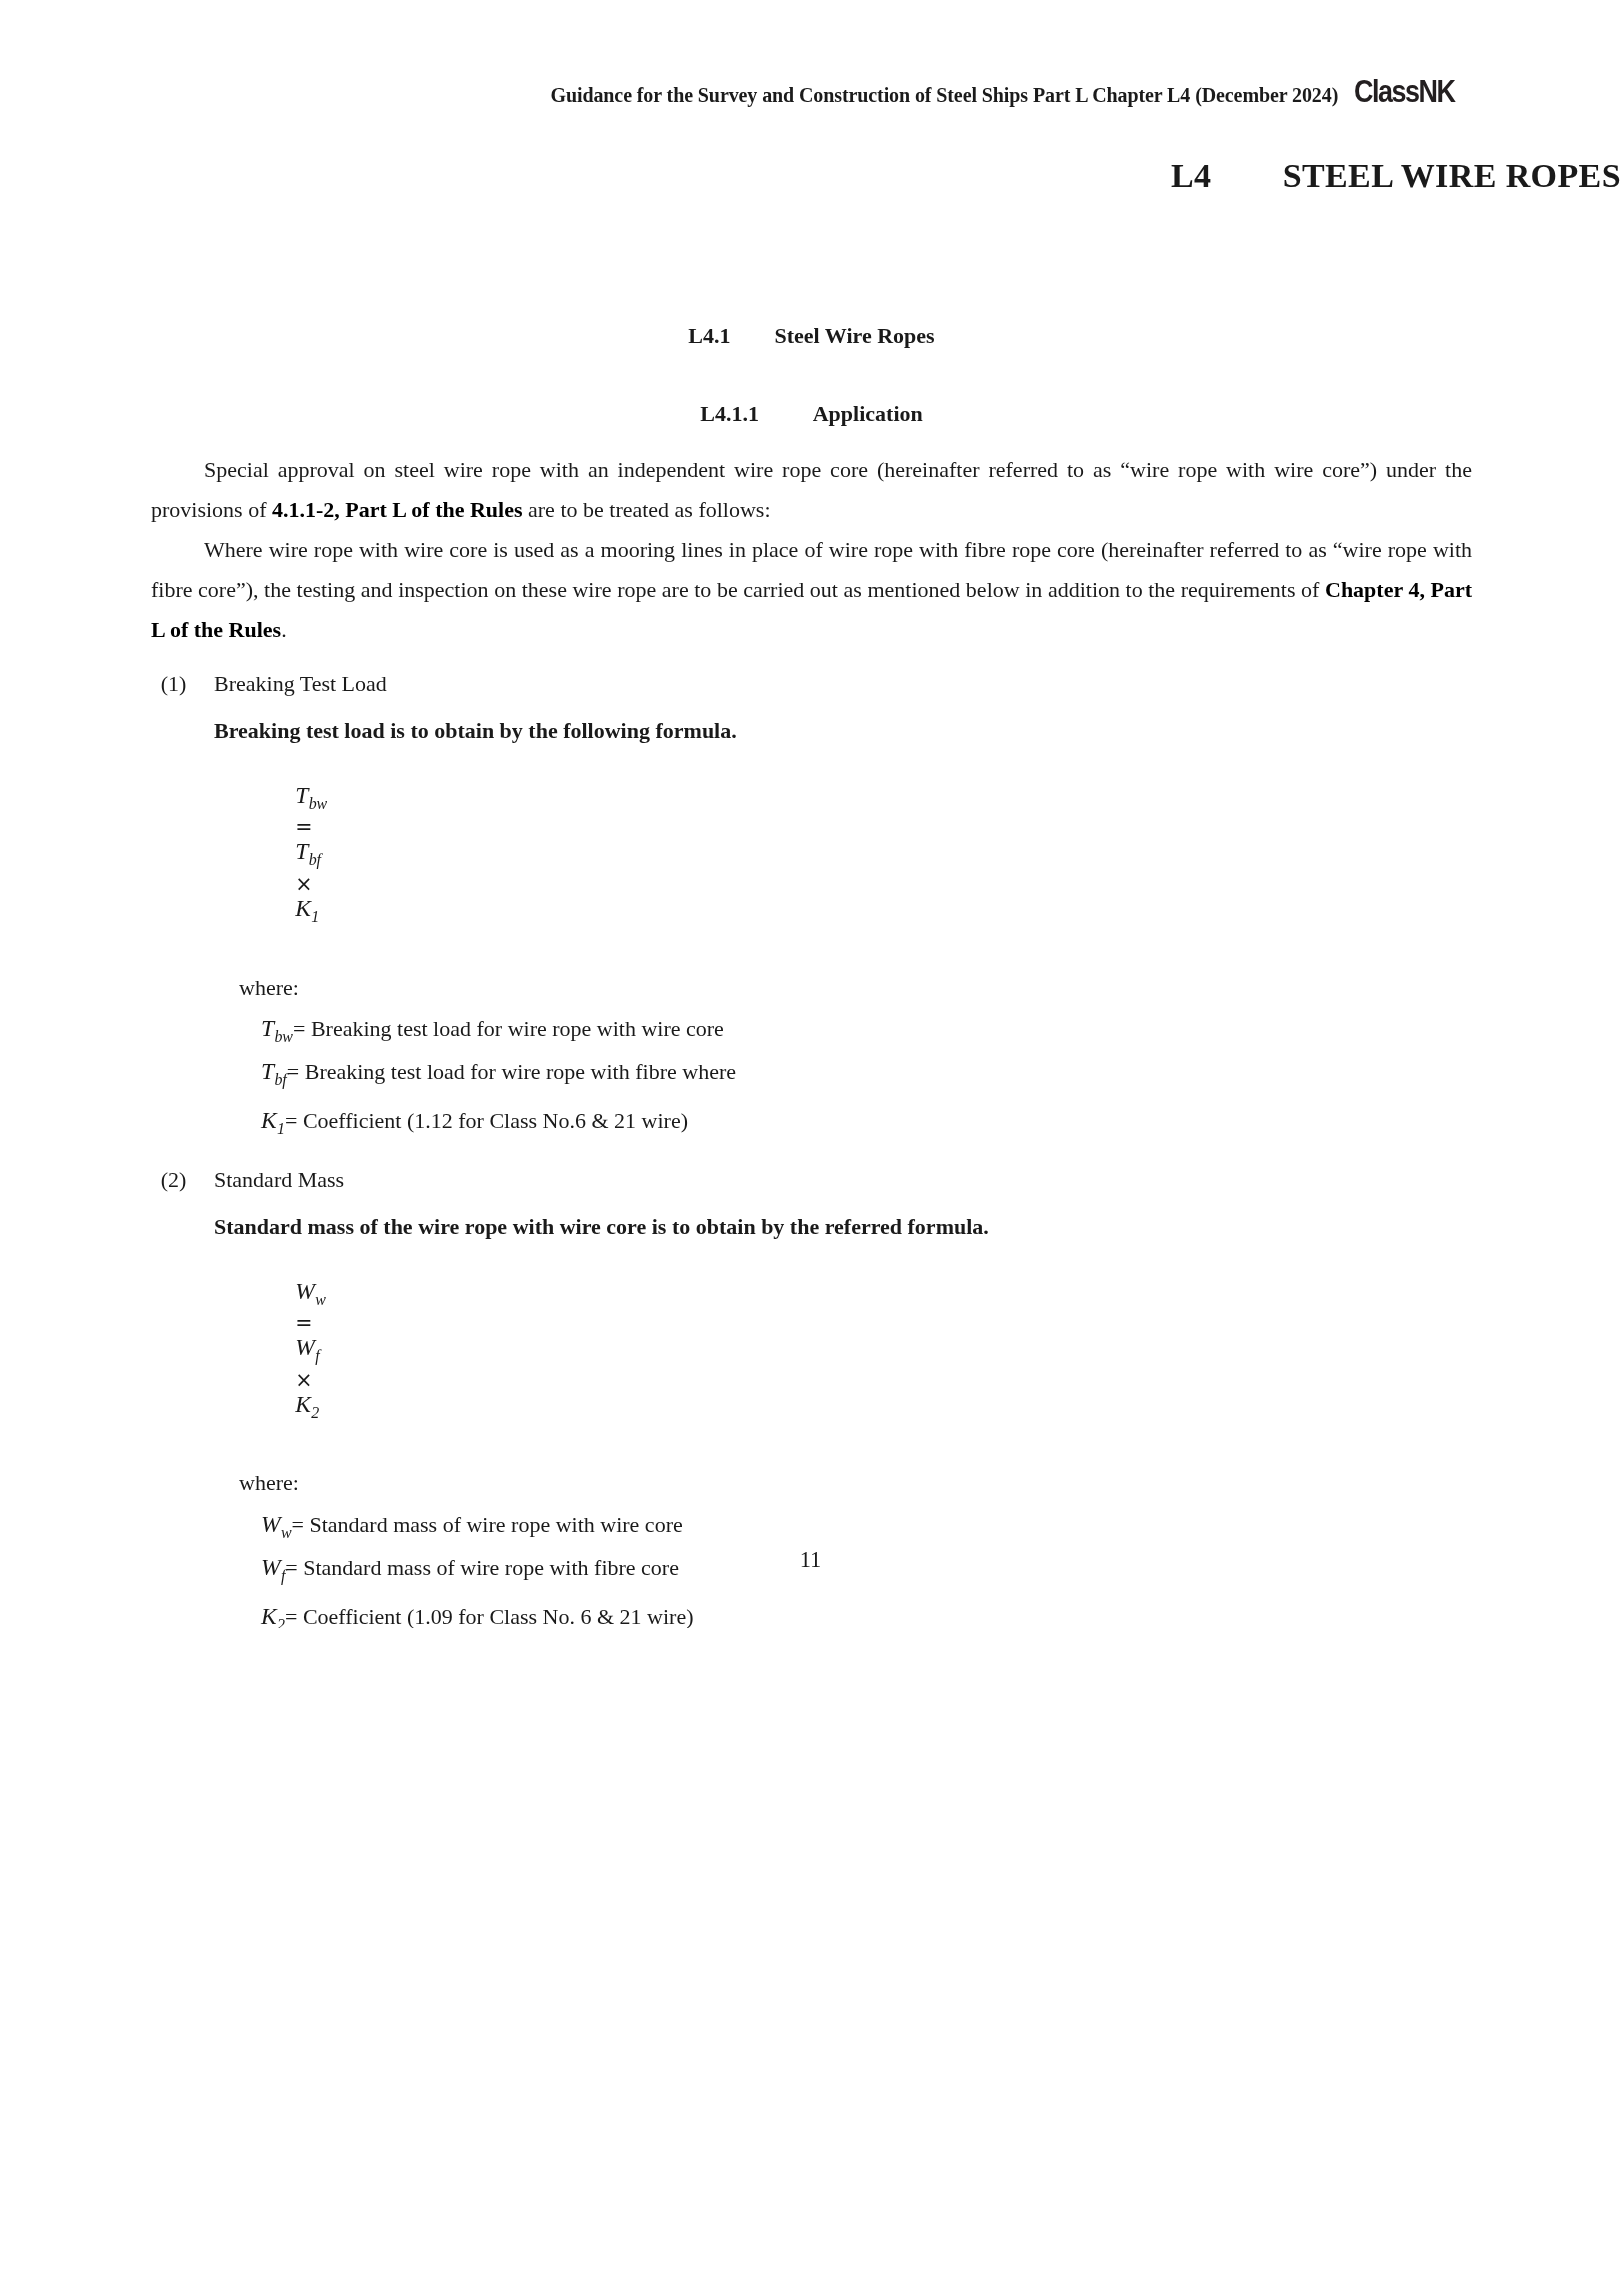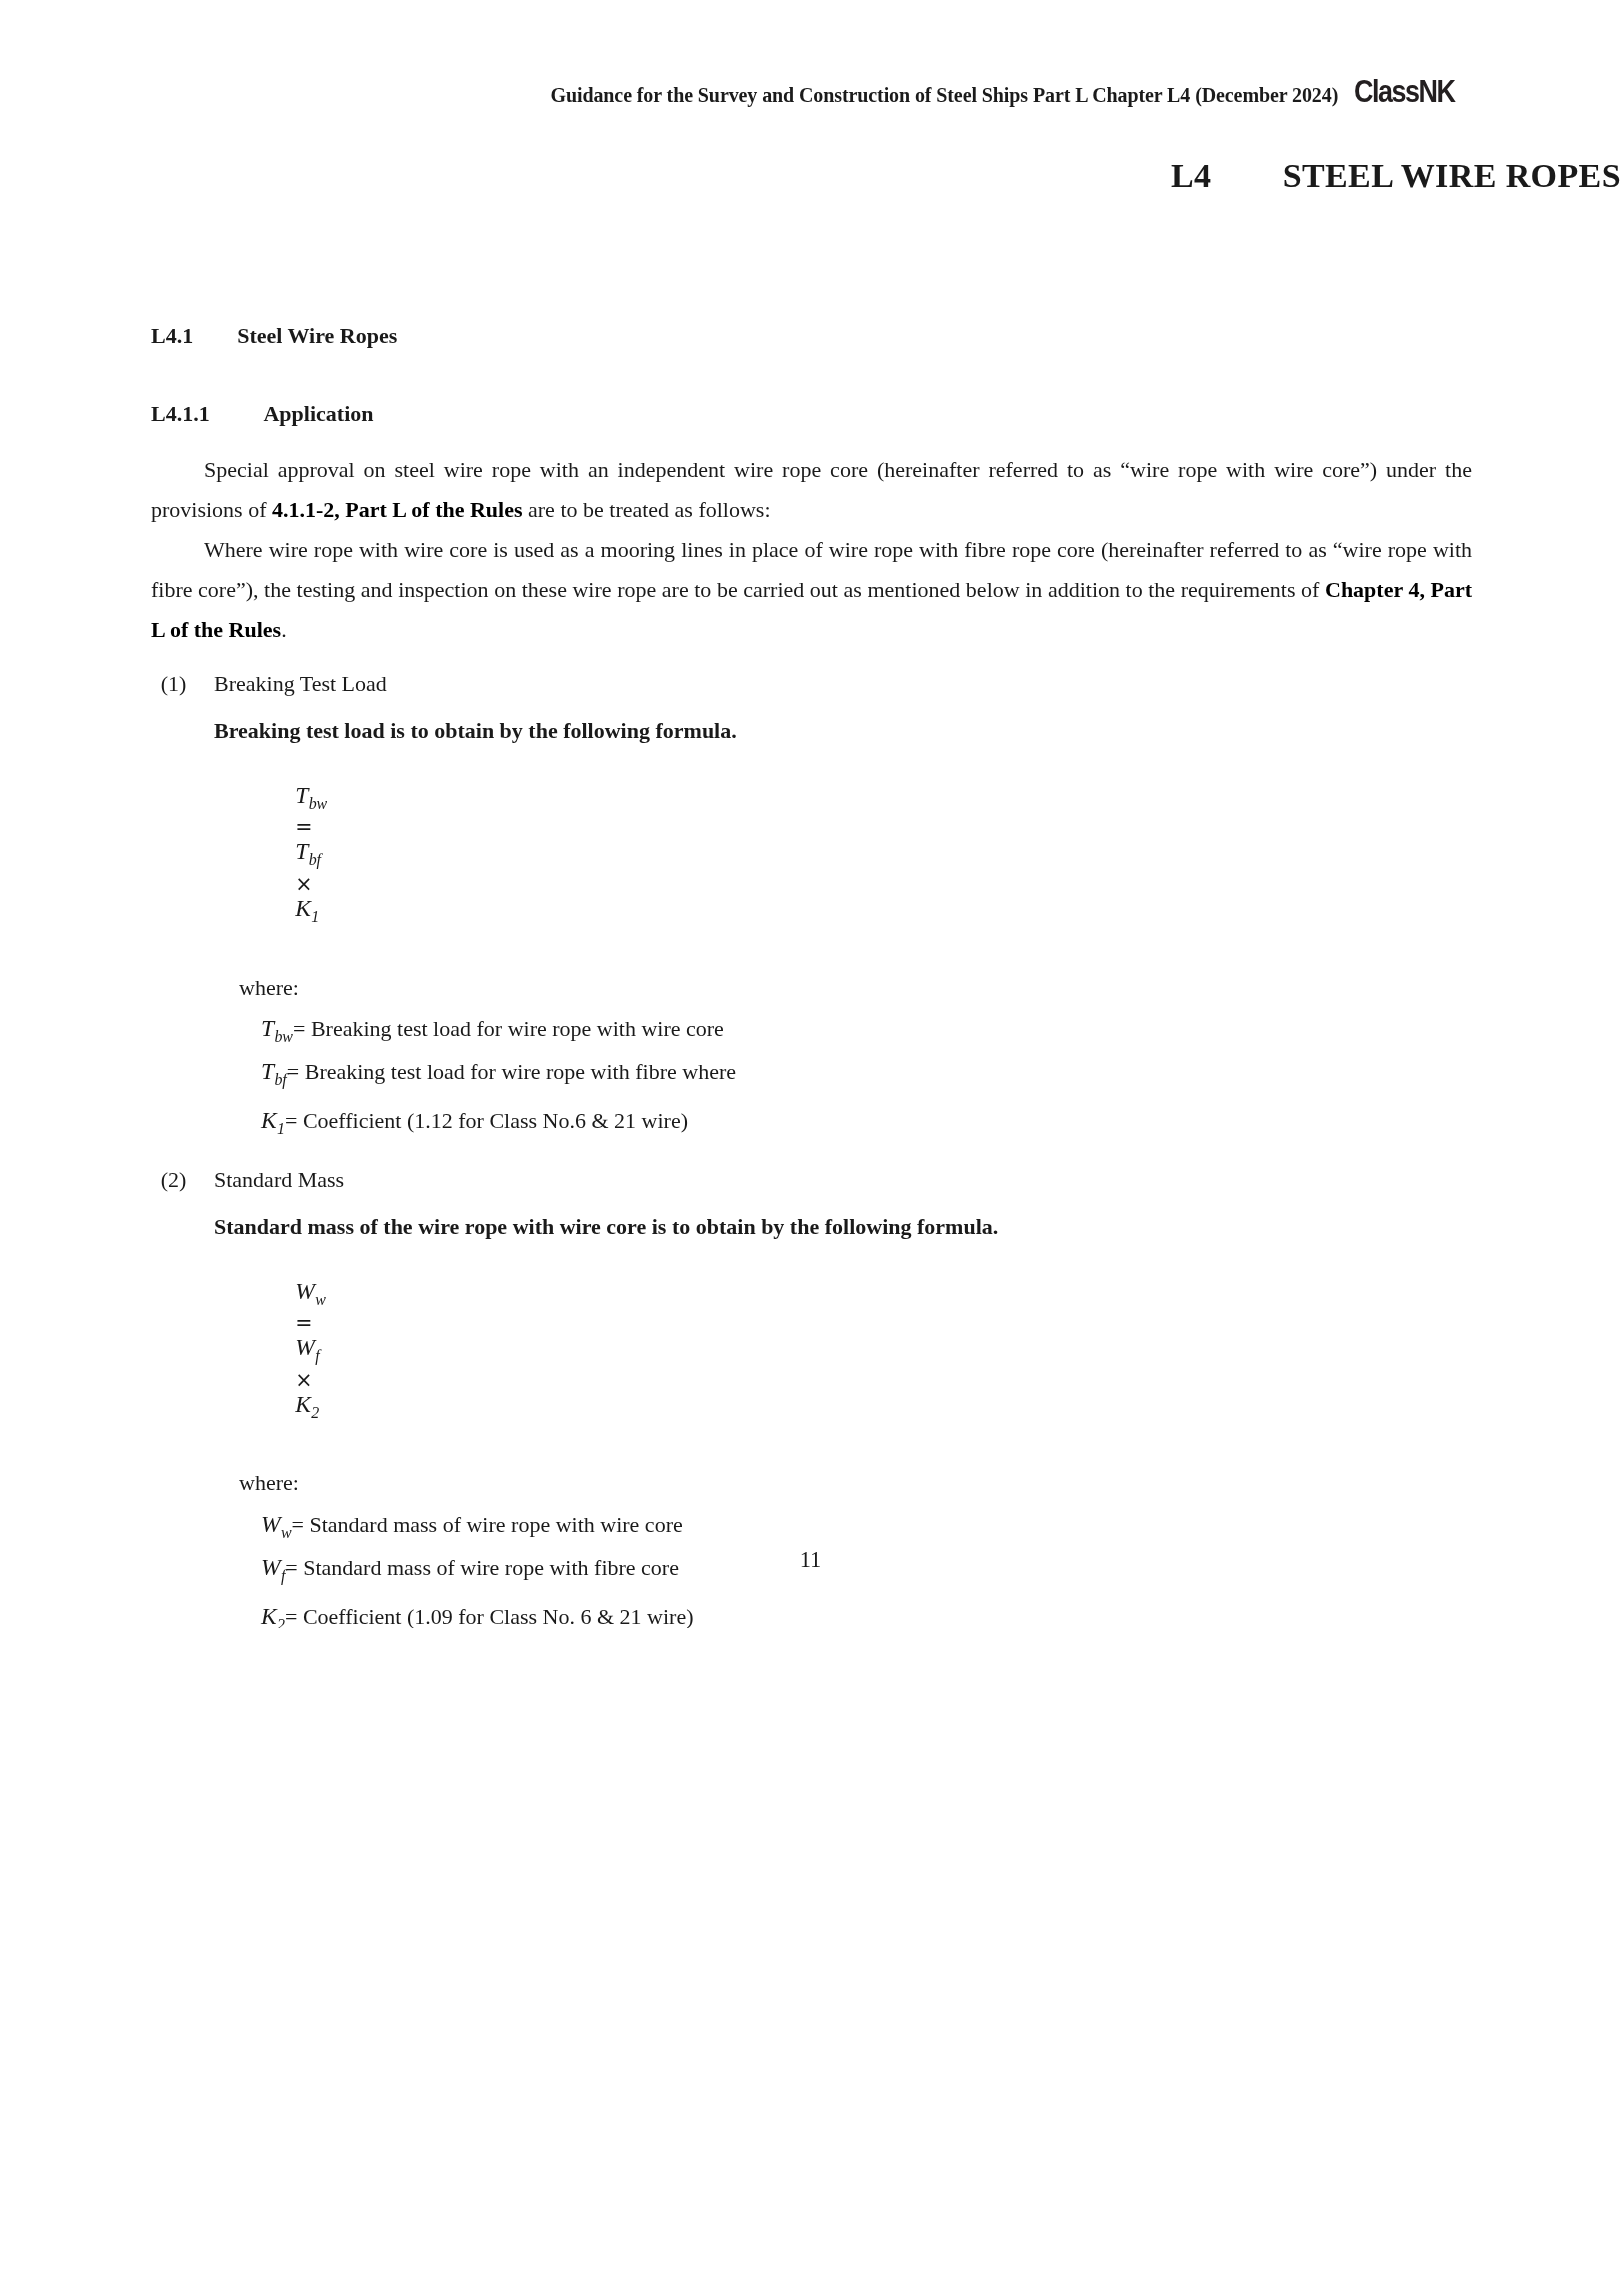--- a/index.html
+++ b/index.html
@@ -73,20 +73,21 @@
     top: 323px;
     left: 151px;
     width: 1321px;
   }
 
   .sec-head {
     font-size: 22px;
     font-weight: bold;
     white-space: pre;
     margin: 0;
+    text-align: center;
   }
   .sec-head-1 { margin-bottom: 52px; }
   .sec-head-2 { margin-bottom: 22.5px; }
 
   p.para {
     margin: 0;
     font-size: 22px;
     line-height: 40px;
     text-align: justify;
     text-justify: inter-word;
@@ -218,21 +219,21 @@
         <ul class="deflist">
           <li><span class="mathvar"><span>T</span><sub>bw</sub></span><span>= Breaking test load for wire rope with wire core</span></li>
           <li><span class="mathvar"><span>T</span><sub>bf</sub></span><span>= Breaking test load for wire rope with fibre where</span></li>
           <li class="gap"><span class="mathvar"><span>K</span><sub>1</sub></span><span>= Coefficient (1.12 for Class No.6 &amp; 21 wire)</span></li>
         </ul>
       </li>
 
       <li>
         <span class="num-marker">(2)</span>
         <span class="item-title">Standard Mass</span>
-        <span class="item-body">Standard mass of the wire rope with wire core is to obtain by the following formula.</span>
+        <span class="item-body">Standard mass of the wire rope with wire core is to obtain by the referred formula.</span>
 
         <div class="formula">
           <span class="mathvar"><span>W</span><sub>w</sub></span>
           <span class="mathop">=</span>
           <span class="mathvar"><span>W</span><sub>f</sub></span>
           <span class="mathop">×</span>
           <span class="mathvar"><span>K</span><sub>2</sub></span>
         </div>
 
         <div class="where">where:</div>

